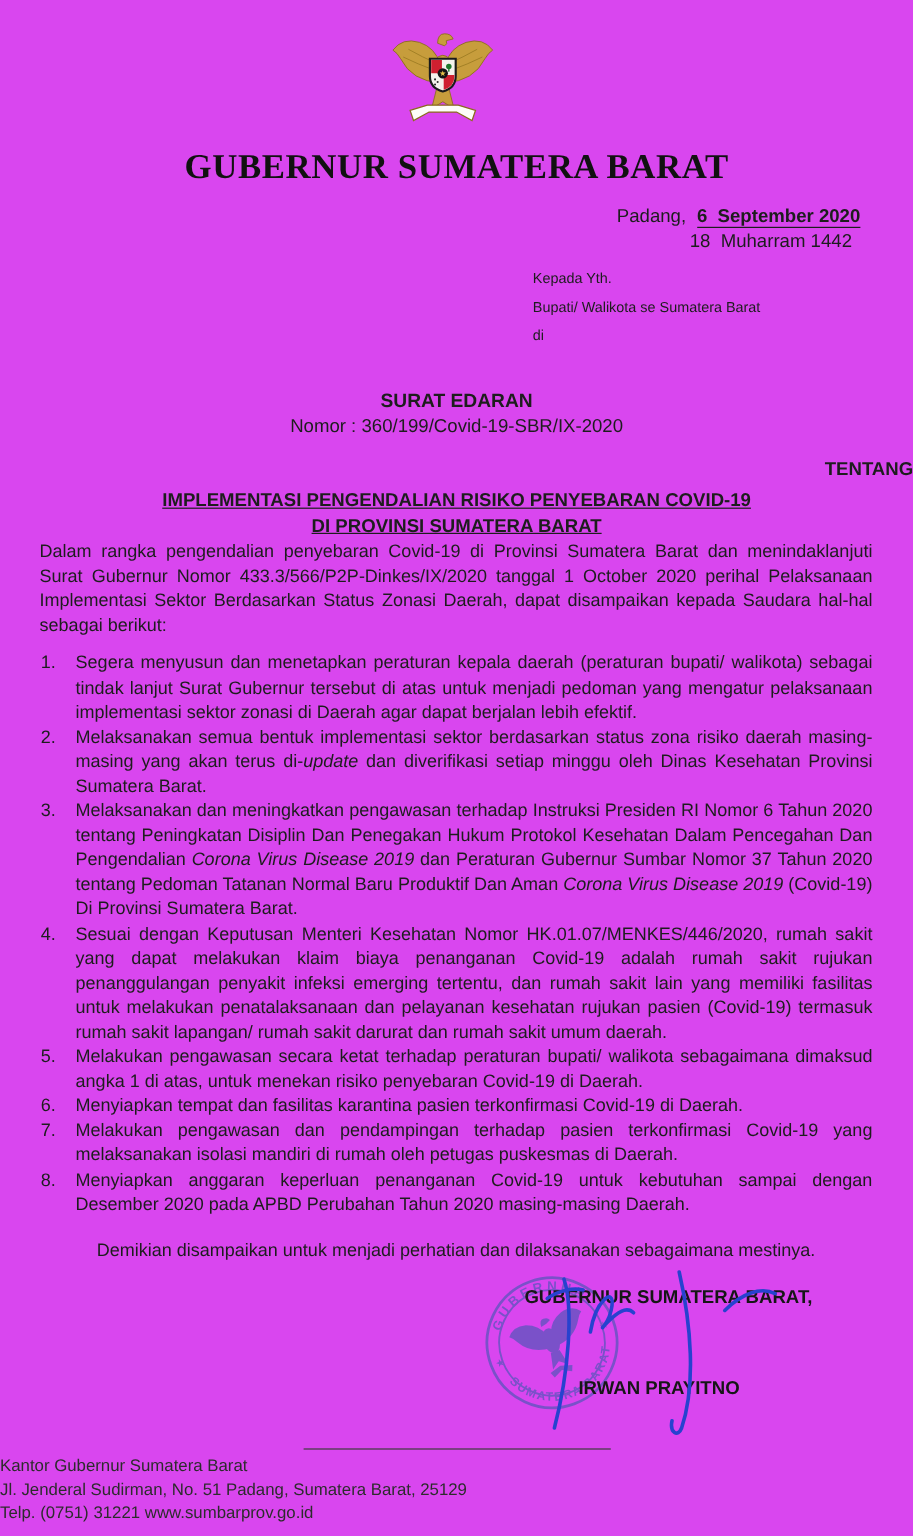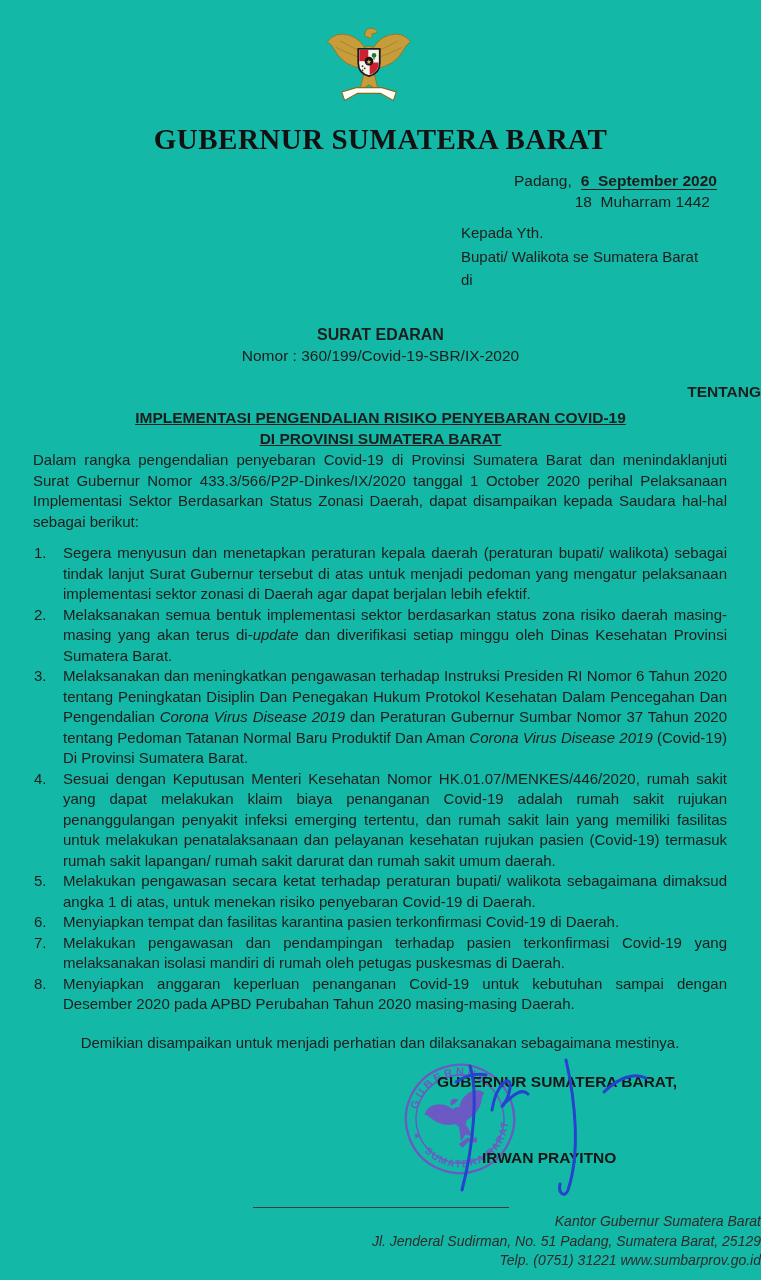--- a/index.html
+++ b/index.html
@@ -1,20 +1,20 @@
 <!DOCTYPE html>
 <html><head>
 <meta charset="utf-8">
 <style>
   html, body { margin: 0; padding: 0; background: #ffffff; }
   .page {
     position: relative;
     width: 761px;
     height: 1280px;
-    background: #14b8a6;
+    background: #d946ef;
     font-family: "Liberation Sans", sans-serif;
     color: #1d1d1d;
     overflow: hidden;
   }
 
   
   .emblem { position: absolute; left: 326px; top: 14px; width: 86px; height: 100px; }
   .org-title {
     position: absolute; top: 123px; left: 0; width: 100%;
     text-align: center;
@@ -22,21 +22,21 @@
     font-weight: bold; font-size: 29px; letter-spacing: 0.5px; color: #111;
   }
 
   
   .dateline { position: absolute; left: 514px; top: 170px; width: 196px; font-size: 15.5px; line-height: 21px; }
   .date-row { white-space: nowrap; }
   .date-underline { margin-left: 9px; border-bottom: 1.6px solid #1d1d1d; white-space: pre; font-weight: bold; }
   .hijri-row { text-align: right; white-space: pre; }
 
   
-  .recipient { position: absolute; left: 461px; top: 221px; font-size: 15px; line-height: 23.5px; }
+  .recipient { position: absolute; left: 444px; top: 221px; font-size: 12px; line-height: 23.5px; }
   .recipient .place { padding-left: 26px; }
 
   
   .subject { position: absolute; top: 324px; left: 0; width: 100%; text-align: center; font-size: 15.5px; line-height: 21px; }
   .doc-type { font-weight: bold; font-size: 16px; }
   .tentang { font-weight: bold; margin-top: 15px; text-align: right; }
   .doc-title { font-weight: bold; margin-top: 0; text-decoration: underline; }
   .doc-title.first { margin-top: 5px; }
 
   
@@ -47,21 +47,21 @@
   .item-num { position: absolute; left: 1px; top: 0; }
   .closing { margin: 18px 0 0 0; text-align: center; }
 
   
   .stamp { position: absolute; left: 402px; top: 1061px; width: 116px; height: 116px; transform: rotate(-20deg); opacity: 0.92; z-index: 1; }
   .sig-title { position: absolute; left: 437px; top: 1073px; font-weight: bold; font-size: 15.5px; color: #161616; z-index: 2; white-space: nowrap; }
   .sig-name  { position: absolute; left: 482px; top: 1149px; font-weight: bold; font-size: 15.5px; color: #161616; z-index: 2; white-space: nowrap; }
   .sig-ink { position: absolute; left: 408px; top: 1048px; width: 262px; height: 152px; z-index: 3; }
 
   
-  .footer { position: absolute; top: 1207px; left: 0; width: 100%; text-align: right; font-size: 14px; line-height: 19.5px; color: #2c2c2c; font-style: italic; }
+  .footer { position: absolute; top: 1207px; left: 0; width: 100%; text-align: left; font-size: 14px; line-height: 19.5px; color: #2c2c2c; }
   .footer-rule { width: 256px; margin: 0 auto 4px auto; border-top: 1.5px solid #3c3c3c; }
 </style>
 </head>
 <body>
 
 <div class="page">
 
   <svg class="emblem" viewBox="0 0 120 118" aria-hidden="true">
     <g stroke="#8a6a1c" stroke-width="1" fill="#c79d3c">
       <path d="M57 66 Q24 64 11 38 Q7 31 2 28 Q13 13 33 19 Q51 25 57 44 Z"></path>

